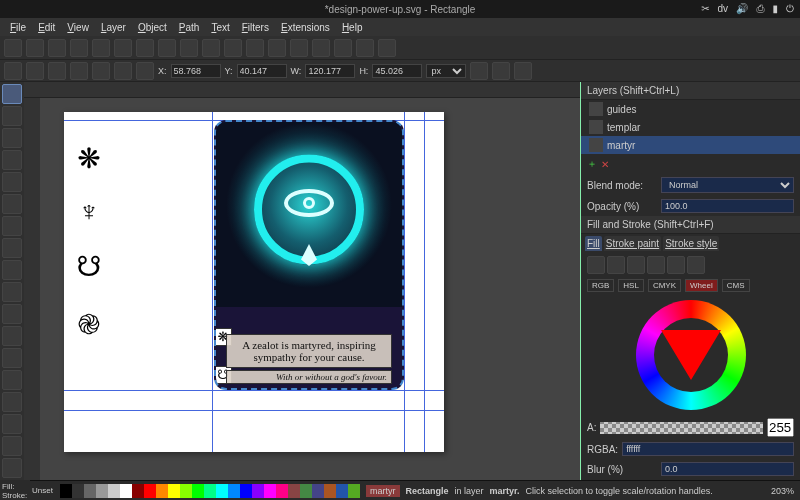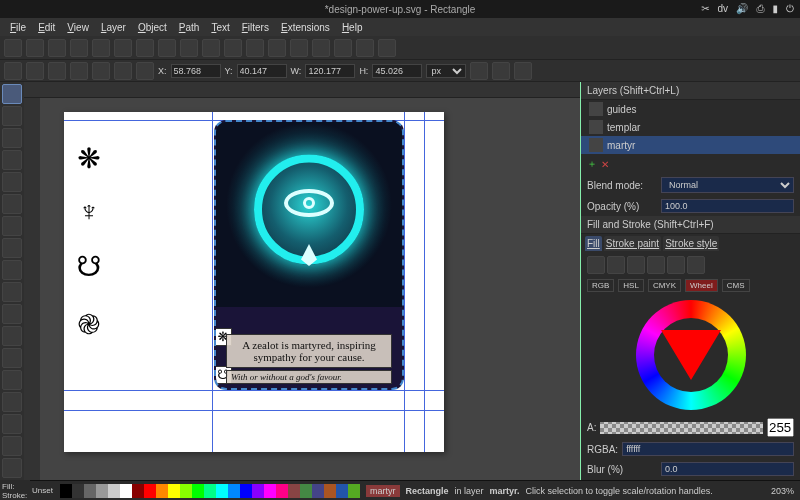--- a/index.html
+++ b/index.html
@@ -24,21 +24,21 @@
 .page { position:absolute; left:40px; top:30px; width:380px; height:340px; background:#fff; box-shadow:2px 2px 6px rgba(0,0,0,.4);}
 .symbols { position:absolute; left:10px; top:30px; display:flex; flex-direction:column; gap:18px;}
 .sym { width:30px; height:36px; color:#000; font-size:28px; text-align:center;}
 .card { position:absolute; left:150px; top:8px; width:190px; height:270px; border:2px dashed #4488cc; border-radius:12px; background:#1a1438; overflow:hidden;}
 .card-art { height:185px; background:radial-gradient(circle at 50% 45%,#2ad4d4 0%,#145e6e 28%,#0a1020 60%); position:relative;}
 .eye-ring { position:absolute; left:50%; top:50%; transform:translate(-50%,-55%); width:110px; height:110px; border:8px solid #2ee; border-radius:50%; box-shadow:0 0 20px #2ee;}
 .eye { position:absolute; left:50%; top:44%; transform:translate(-50%,-50%); width:50px; height:28px; border:4px solid #dff; border-radius:50%;}
 .pupil { position:absolute; left:50%; top:44%; transform:translate(-50%,-50%); width:12px; height:12px; border:3px solid #dff; border-radius:50%;}
 .drop { position:absolute; left:50%; top:66%; transform:translateX(-50%); width:16px; height:22px; background:#dff; clip-path:polygon(50% 0,100% 70%,50% 100%,0 70%);}
 .card-text { position:absolute; bottom:20px; left:10px; right:10px; background:rgba(220,210,200,.9); border:1px solid #333; padding:4px 4px; font-family:serif; font-size:11px; color:#111; text-align:center;}
-.card-text2 { position:absolute; bottom:4px; left:10px; right:10px; background:rgba(220,210,200,.9); border:1px solid #333; padding:1px 4px; font-family:serif; font-style:italic; font-size:9px; color:#111; text-align:left;}
+.card-text2 { position:absolute; bottom:4px; left:10px; right:10px; background:rgba(220,210,200,.9); border:1px solid #333; padding:1px 4px; font-family:serif; font-style:italic; font-size:9px; color:#111; text-align:right;}
 .mini-icon { position:absolute; width:18px; height:18px; background:#fff; border:1px solid #333; font-size:13px; text-align:center; color:#000;}
 .guide-v { position:absolute; top:0; bottom:0; width:1px; background:#4466dd;}
 .guide-h { position:absolute; left:0; right:0; height:1px; background:#4466dd;}
 .handle { width:6px; height:6px; background:#fff; border:1px solid #000; position:absolute;}
 
 .right { width:220px; background:#2a2a2a; border-left:1px solid #86efac; overflow-y:auto; font-size:10px;}
 .panel-hdr { height:18px; background:#333; display:flex; align-items:center; padding:0 6px; color:#ccc; border-bottom:1px solid #222;}
 .layer-row { display:flex; align-items:center; padding:2px 8px; gap:4px;}
 .layer-row.sel { background:#2e4a7a;}
 .layer-row .lyr-btn { width:14px; height:14px; background:#444;}

